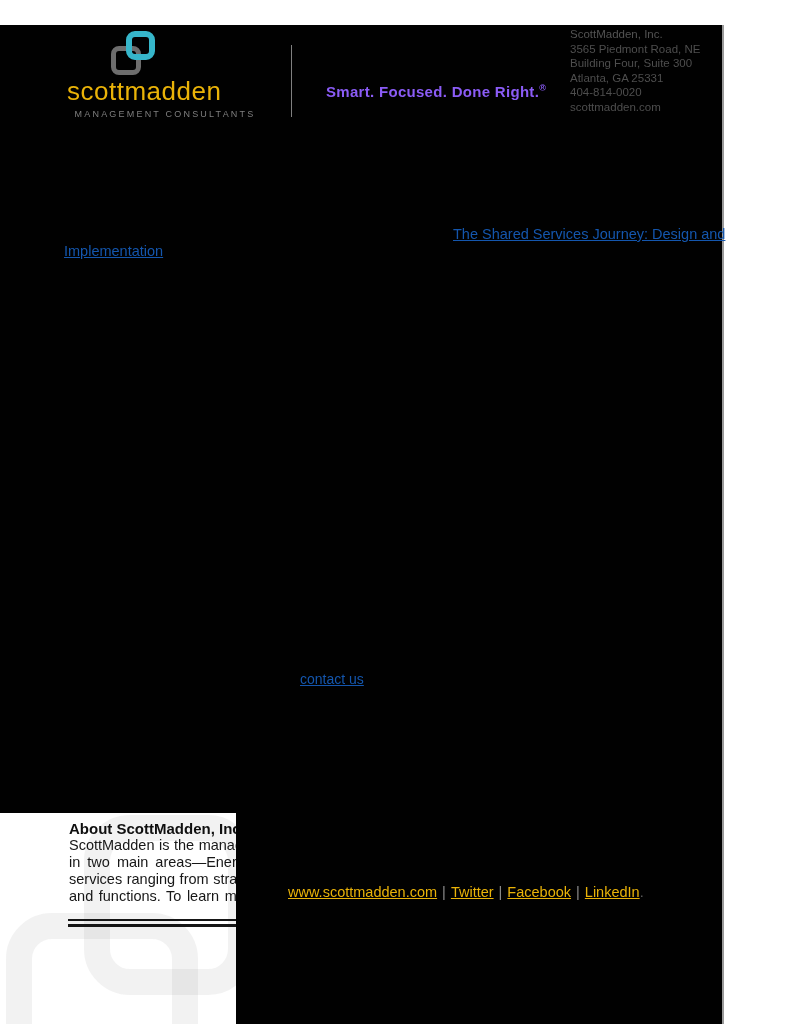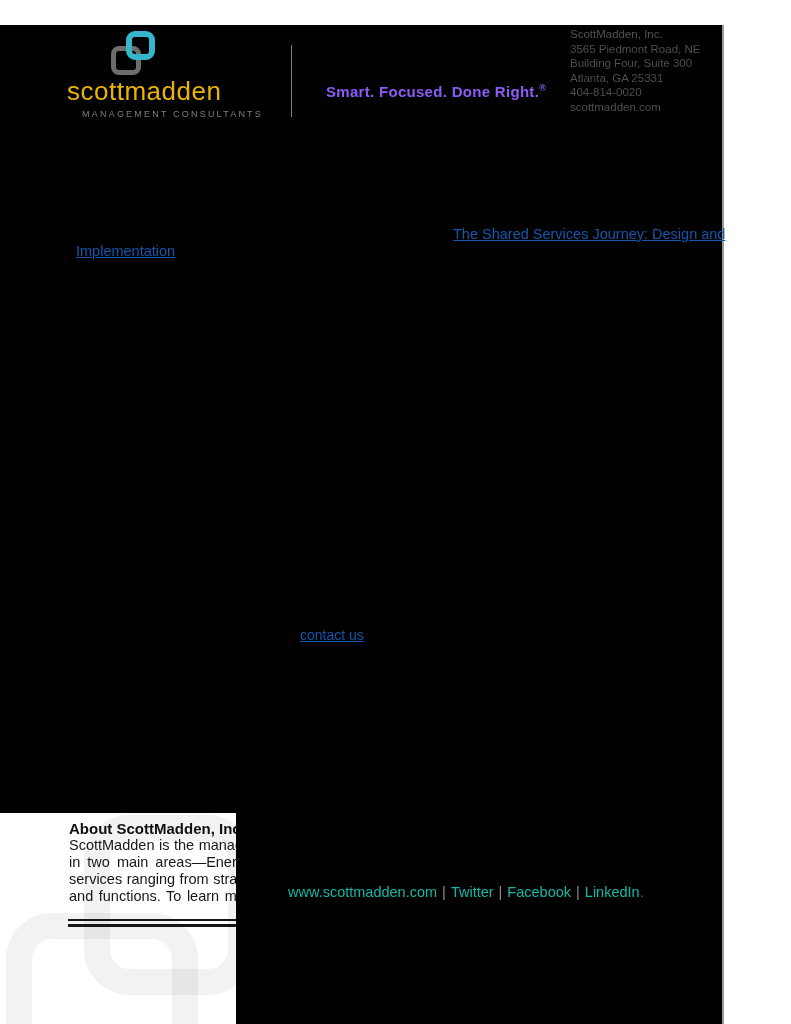--- a/index.html
+++ b/index.html
@@ -13,44 +13,44 @@
   }
   
   .sq{position:absolute; box-sizing:border-box; background:transparent;}
   .sq.gray{left:111px; top:21px; width:30px; height:29px; border:5px solid #6d6d6d; border-radius:8px;}
   .sq.teal{left:126px; top:6px;  width:29px; height:29px; border:6px solid #36b6ca; border-radius:9px;}
   .wordmark{
     position:absolute; left:67px; top:50px; width:200px;
     font-size:26px; line-height:32px; letter-spacing:.5px; color:#eab308; white-space:nowrap;
   }
   .logosub{
-    position:absolute; left:67px; top:84px; width:196px; text-align:right;
+    position:absolute; left:67px; top:84px; width:196px; text-align:center;
     font-size:9px; letter-spacing:2.2px; color:#7f7f7f; white-space:nowrap;
   }
   .divider{position:absolute; left:291px; top:20px; width:1px; height:72px; background:#808080;}
   .tagline{
     position:absolute; left:326px; top:58px; font-size:15px; font-weight:bold;
     letter-spacing:.3px; color:#8b5cf6; white-space:nowrap;
   }
   .tagline sup{font-size:9px;}
   .address{
     position:absolute; left:570px; top:2px; font-size:11.5px; line-height:14.6px;
     color:#4e4e4e; white-space:nowrap;
   }
   .address .company{font-weight:normal; color:#535353;}
   
   a.doclink{color:#1456ad; text-decoration:underline; cursor:pointer;}
   .l1{position:absolute; left:453px; top:201px; font-size:14.5px; white-space:nowrap;}
-  .l2{position:absolute; left:76px;  top:218px; font-size:14.5px; white-space:nowrap;}
-  .contact{position:absolute; left:300px; top:602px; font-size:14px; white-space:nowrap;}
+  .l2{position:absolute; left:64px;  top:218px; font-size:14.5px; white-space:nowrap;}
+  .contact{position:absolute; left:300px; top:646px; font-size:14px; white-space:nowrap;}
   
   .footer-links{
     position:absolute; left:288px; top:859px; font-size:14.5px; color:#5d5d5d; white-space:nowrap;
   }
-  .footer-links a{color:#14b8a6; cursor:pointer;}
+  .footer-links a{color:#eab308; text-decoration:underline; cursor:pointer;}
   .footer-links .sep{color:#8c8c8c; margin:0 5px; text-decoration:none;}
   .footer-links .period{text-decoration:none; color:#5d5d5d;}
   
   .about-box{
     position:absolute; left:0; top:813px; width:236px; height:211px;
     background:#ffffff; overflow:hidden; z-index:2;
   }
   .wm{position:absolute; box-sizing:border-box; border:26px solid rgba(105,105,105,0.085); border-radius:46px;}
   .wm.sqB{left:84px; top:2px;   width:170px; height:180px;}
   .wm.sqA{left:6px;  top:100px; width:192px; height:212px;}

